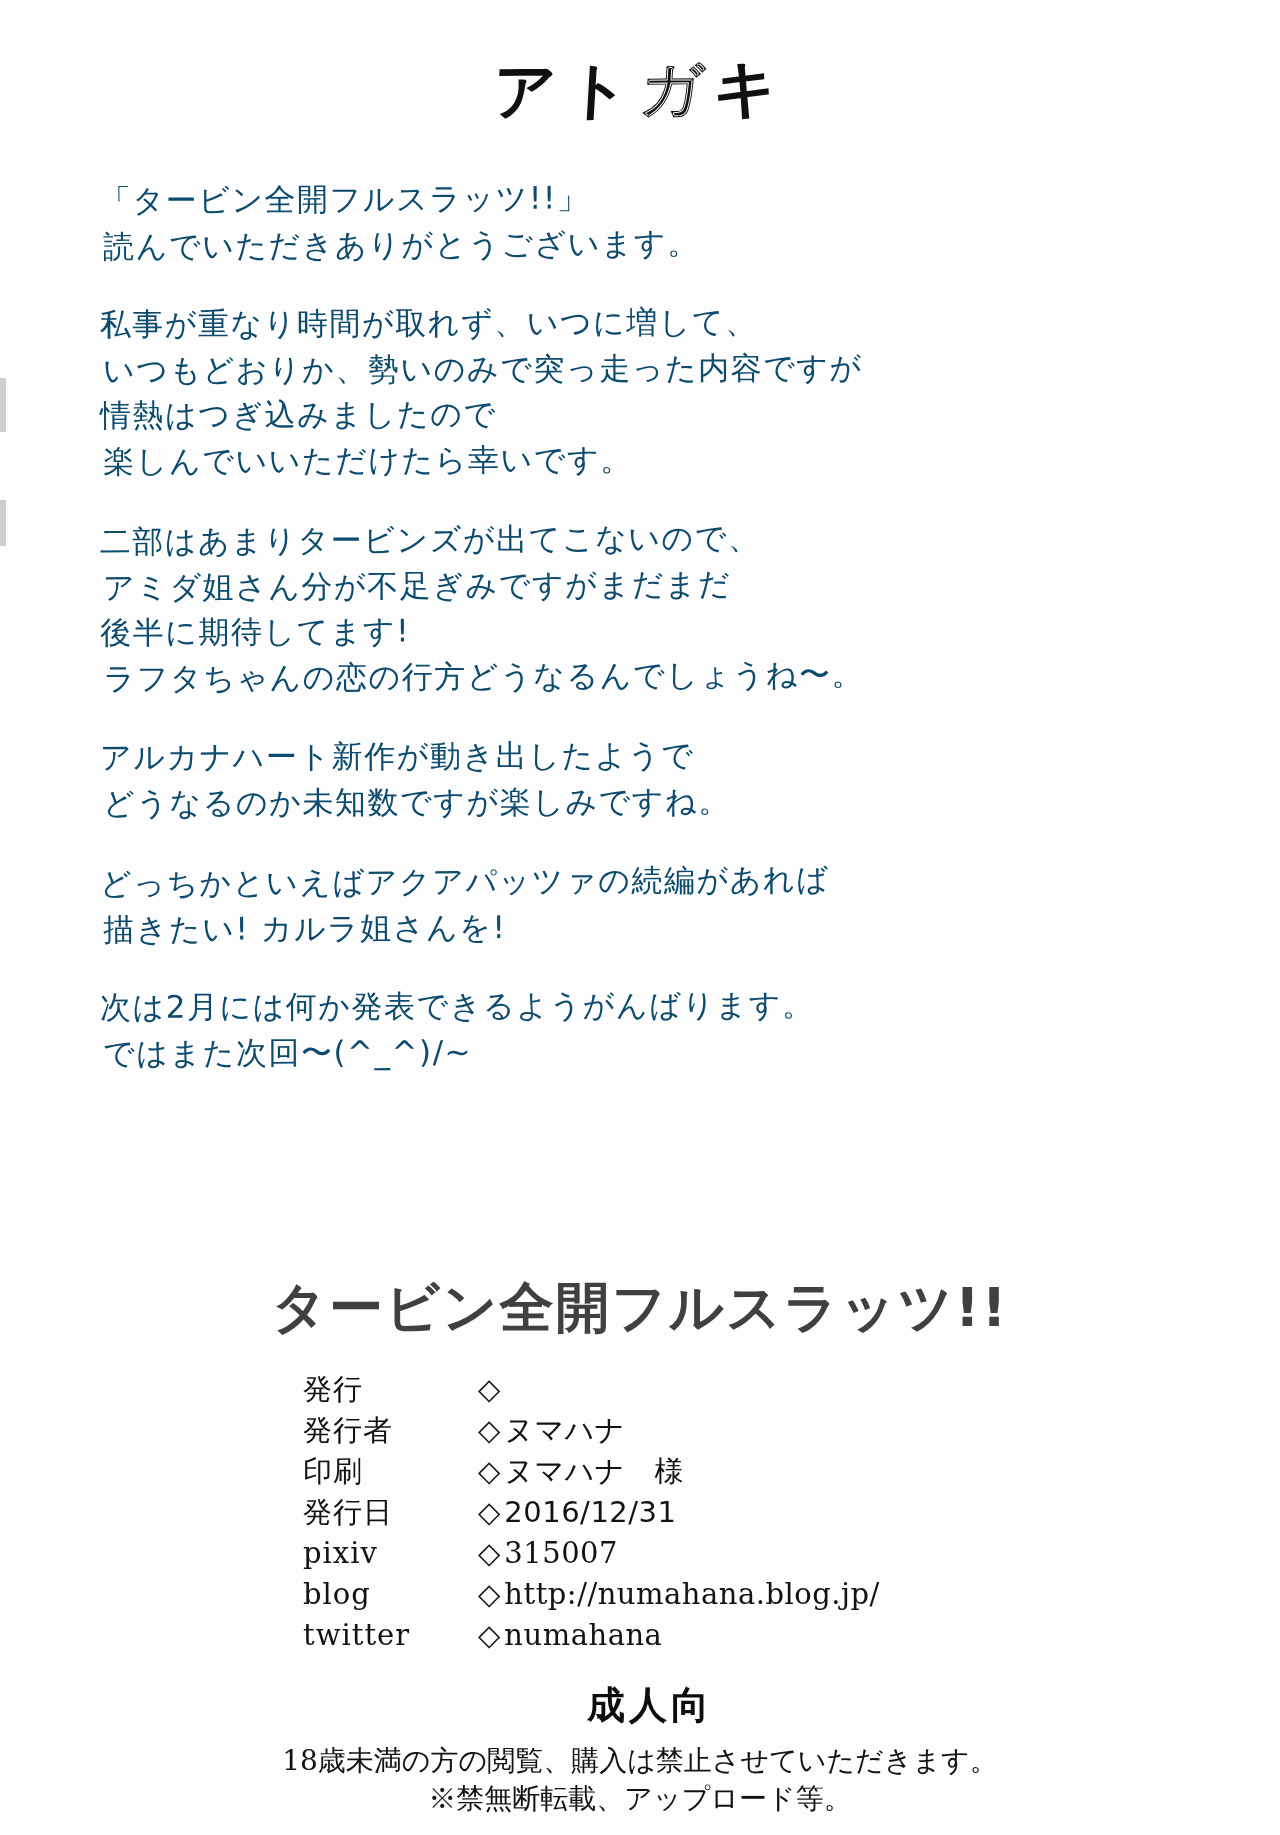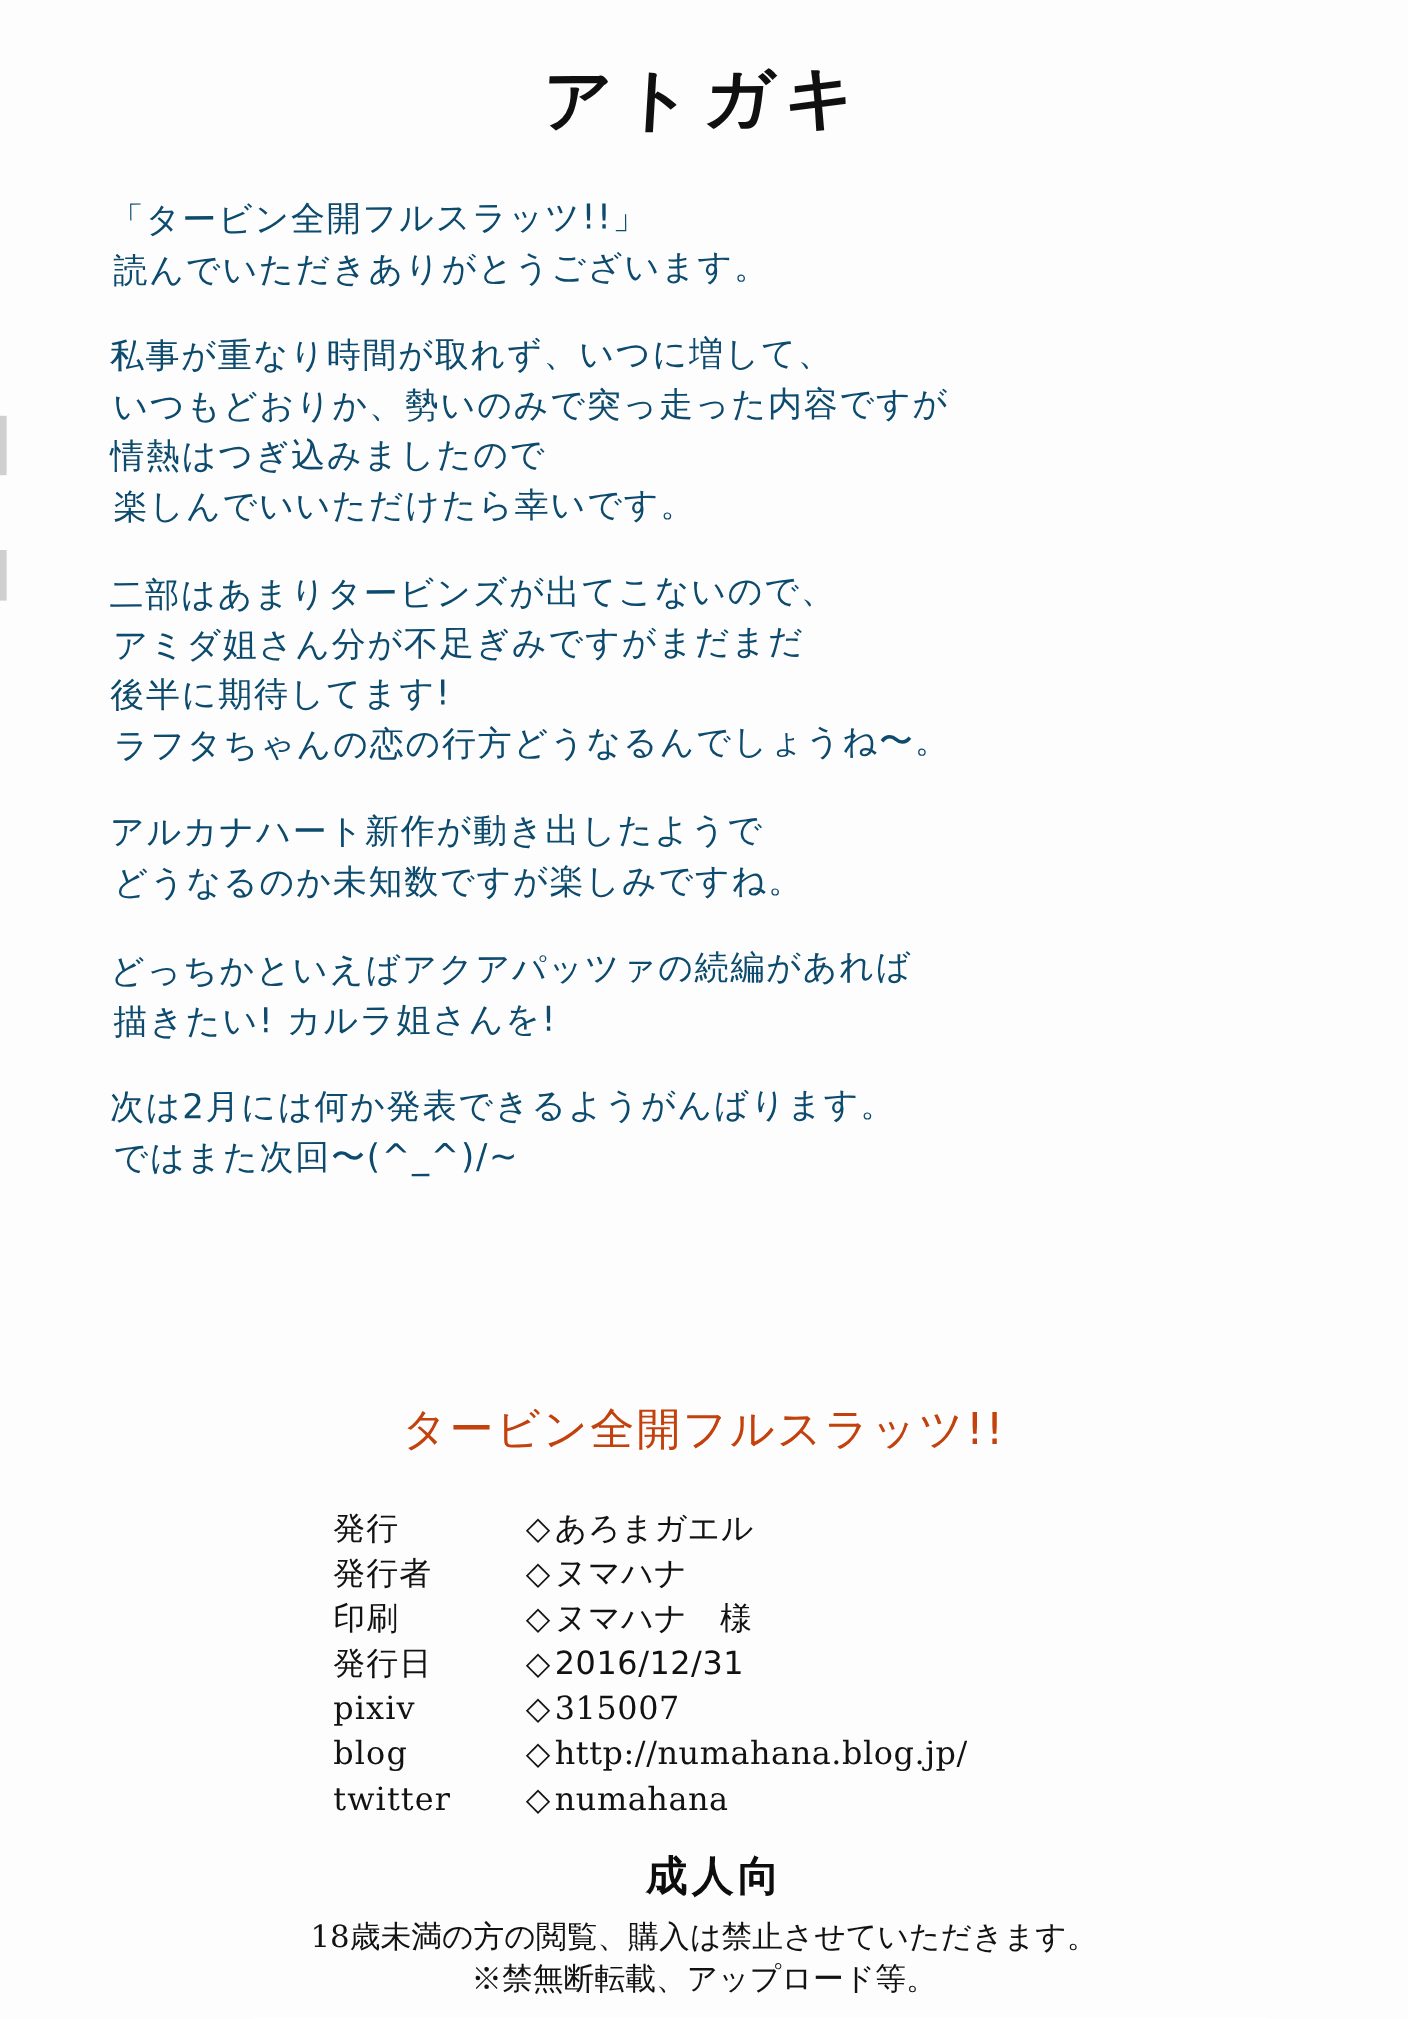--- a/index.html
+++ b/index.html
@@ -66,24 +66,24 @@
   .hand-para:nth-child(2n) { transform: rotate(-0.2deg); }
 
   
   .work-title {
     position: absolute;
     top: 1272px;
     left: 0;
     right: 0;
     text-align: center;
     font-family: "DejaVu Sans", sans-serif;
-    font-weight: 400;
-    font-size: 40px;
+    font-weight: 700;
+    font-size: 54px;
     letter-spacing: 2px;
-    color: #c2410c;
+    color: #404040;
   }
 
   
   .colophon {
     position: absolute;
     top: 1375px;
     left: 285px;
     width: 720px;
     font-size: 29px;
     line-height: 1.0;
@@ -180,21 +180,20 @@
         <span class="ln">ではまた次回〜(^_^)/~</span>
       </div>
     </div>
 
   <div class="work-title">タービン全開フルスラッツ!!</div>
 
   <div class="colophon">
       <div class="colo-row">
         <span class="colo-label">発行</span>
         <span class="colo-sep">◇</span>
-        <span class="colo-value">あろまガエル</span>
       </div>
       <div class="colo-row">
         <span class="colo-label">発行者</span>
         <span class="colo-sep">◇</span>
         <span class="colo-value">ヌマハナ</span>
       </div>
       <div class="colo-row">
         <span class="colo-label">印刷</span>
         <span class="colo-sep">◇</span>
         <span class="colo-value">ヌマハナ　様</span>

